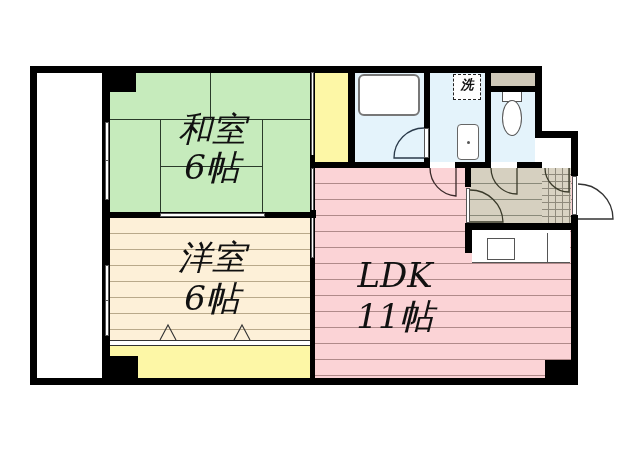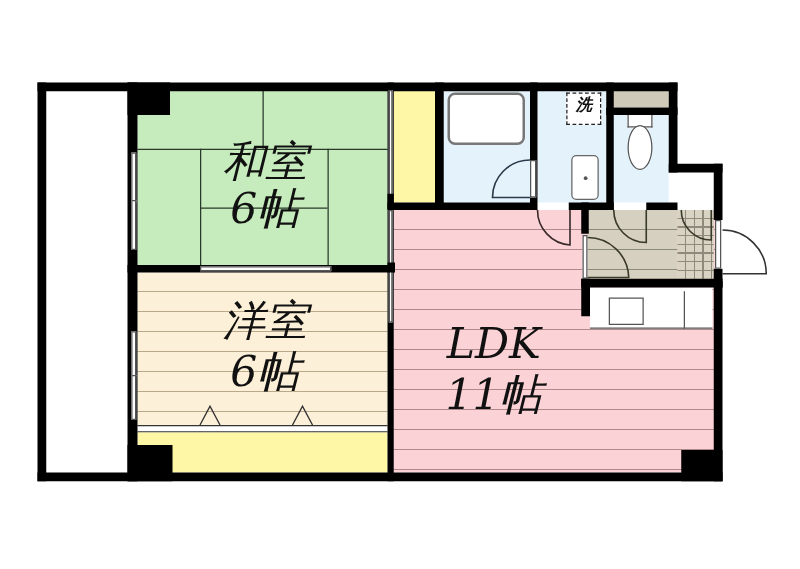--- a/index.html
+++ b/index.html
@@ -130,20 +130,20 @@
   <path d="M545 168 A24 24 0 0 0 569 192 L569 168" fill="none" stroke="#3a3a2a" stroke-width="1.3"></path>
 </svg>
 <svg style="left:0;top:0;" width="640" height="455">
   <path d="M578 184 A35 35 0 0 1 613 219 L578 219" fill="none" stroke="#333" stroke-width="1.3"></path>
 </svg>
 <svg style="left:0;top:0;" width="640" height="455">
   <path d="M160 340 L168 325 L176 340" fill="none" stroke="#333" stroke-width="1.1"></path>
   <path d="M234 340 L242 325 L250 340" fill="none" stroke="#333" stroke-width="1.1"></path>
 </svg>
 
-<div class="label" style="left:160px;top:113px;width:104px;font-size:34px;">和室</div>
+<div class="label" style="left:160px;top:113px;width:104px;font-size:34px;font-family:Liberation Serif, serif;">和室</div>
 <div class="label" style="left:160px;top:150px;width:104px;font-size:34px;">6帖</div>
 
 <div class="label" style="left:160px;top:240px;width:104px;font-size:34px;">洋室</div>
 <div class="label" style="left:160px;top:281px;width:104px;font-size:34px;">6帖</div>
 
 <div class="label" style="left:345px;top:258px;width:100px;font-size:34px;">LDK</div>
 <div class="label" style="left:345px;top:299px;width:100px;font-size:34px;">11帖</div>
 
 </body></html>

